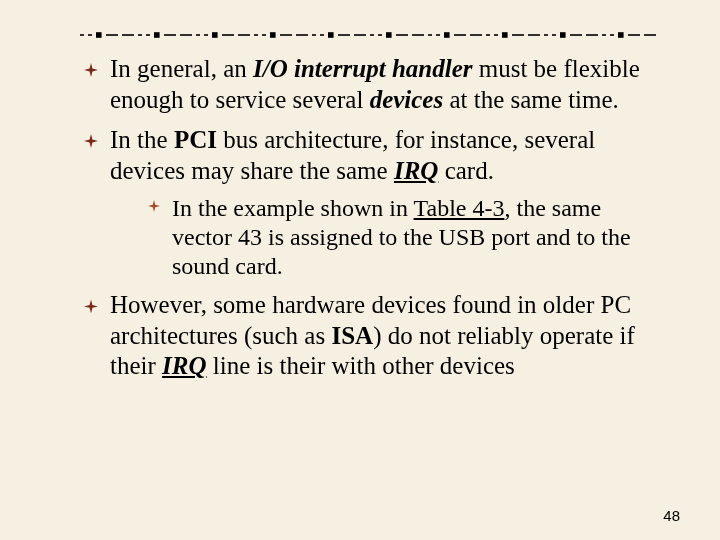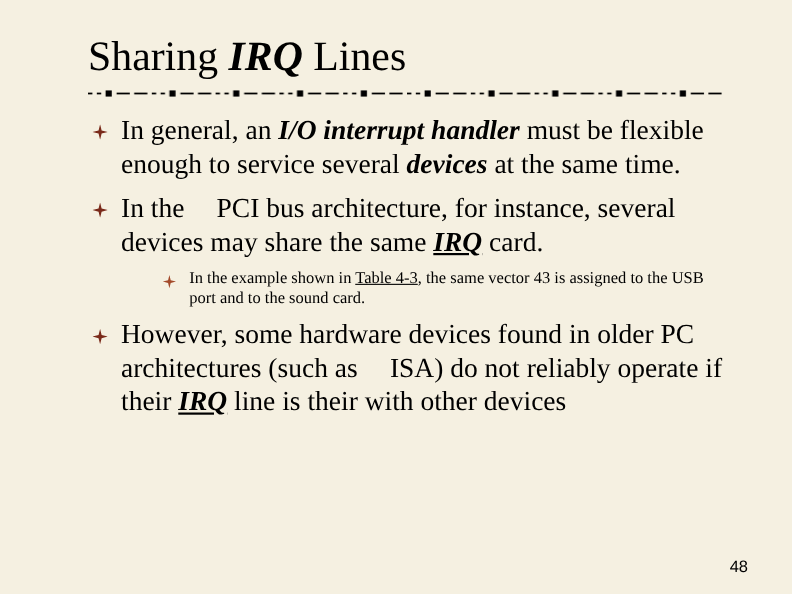--- a/index.html
+++ b/index.html
@@ -56,57 +56,54 @@
     height: 14px;
     background: #7a2a1a;
     clip-path: polygon(50% 0%, 60% 40%, 100% 50%, 60% 60%, 50% 100%, 40% 60%, 0% 50%, 40% 40%);
   }
   ul.level2 {
     list-style: none;
     margin: 8px 0 10px 0;
     padding: 0 0 0 36px;
   }
   ul.level2 > li {
-    font-size: 15px;
+    font-size: 24px;
     line-height: 1.2;
     padding-left: 26px;
     margin-bottom: 8px;
     position: relative;
   }
   ul.level2 > li::before {
     content: "";
     position: absolute;
     left: 2px;
     top: 6px;
     width: 12px;
     height: 12px;
     background: #a34a2a;
     clip-path: polygon(50% 0%, 60% 40%, 100% 50%, 60% 60%, 50% 100%, 40% 60%, 0% 50%, 40% 40%);
   }
   .bi { font-weight: bold; font-style: italic; }
-  .b  { font-weight: normal; margin-left: 23px; }
+  .b  { font-weight: bold; }
   .biu { font-weight: bold; font-style: italic; text-decoration: underline; }
   .u  { text-decoration: underline; }
   .pagenum {
     position: absolute;
     right: 40px;
     bottom: 16px;
     font-family: Arial, sans-serif;
     font-size: 15px;
     color: #000;
   }
 </style>
 </head>
 <body>
 
 <div class="slide">
 
-  <h1 class="title">
-    <span>Sharing </span><span class="irq">IRQ</span><span> Lines</span>
-  </h1>
 
   <div class="divider">
     <svg width="580" height="10" viewBox="0 0 580 10">
       <defs>
         <pattern id="dash" x="0" y="0" width="58" height="10" patternUnits="userSpaceOnUse">
           <line x1="0" y1="5" x2="4" y2="5" stroke="#000" stroke-width="1.6"></line>
           <line x1="8" y1="5" x2="12" y2="5" stroke="#000" stroke-width="1.6"></line>
           <rect x="16" y="2.2" width="5.6" height="5.6" fill="#000"></rect>
           <line x1="26" y1="5" x2="38" y2="5" stroke="#000" stroke-width="1.6"></line>
           <line x1="42" y1="5" x2="54" y2="5" stroke="#000" stroke-width="1.6"></line>

